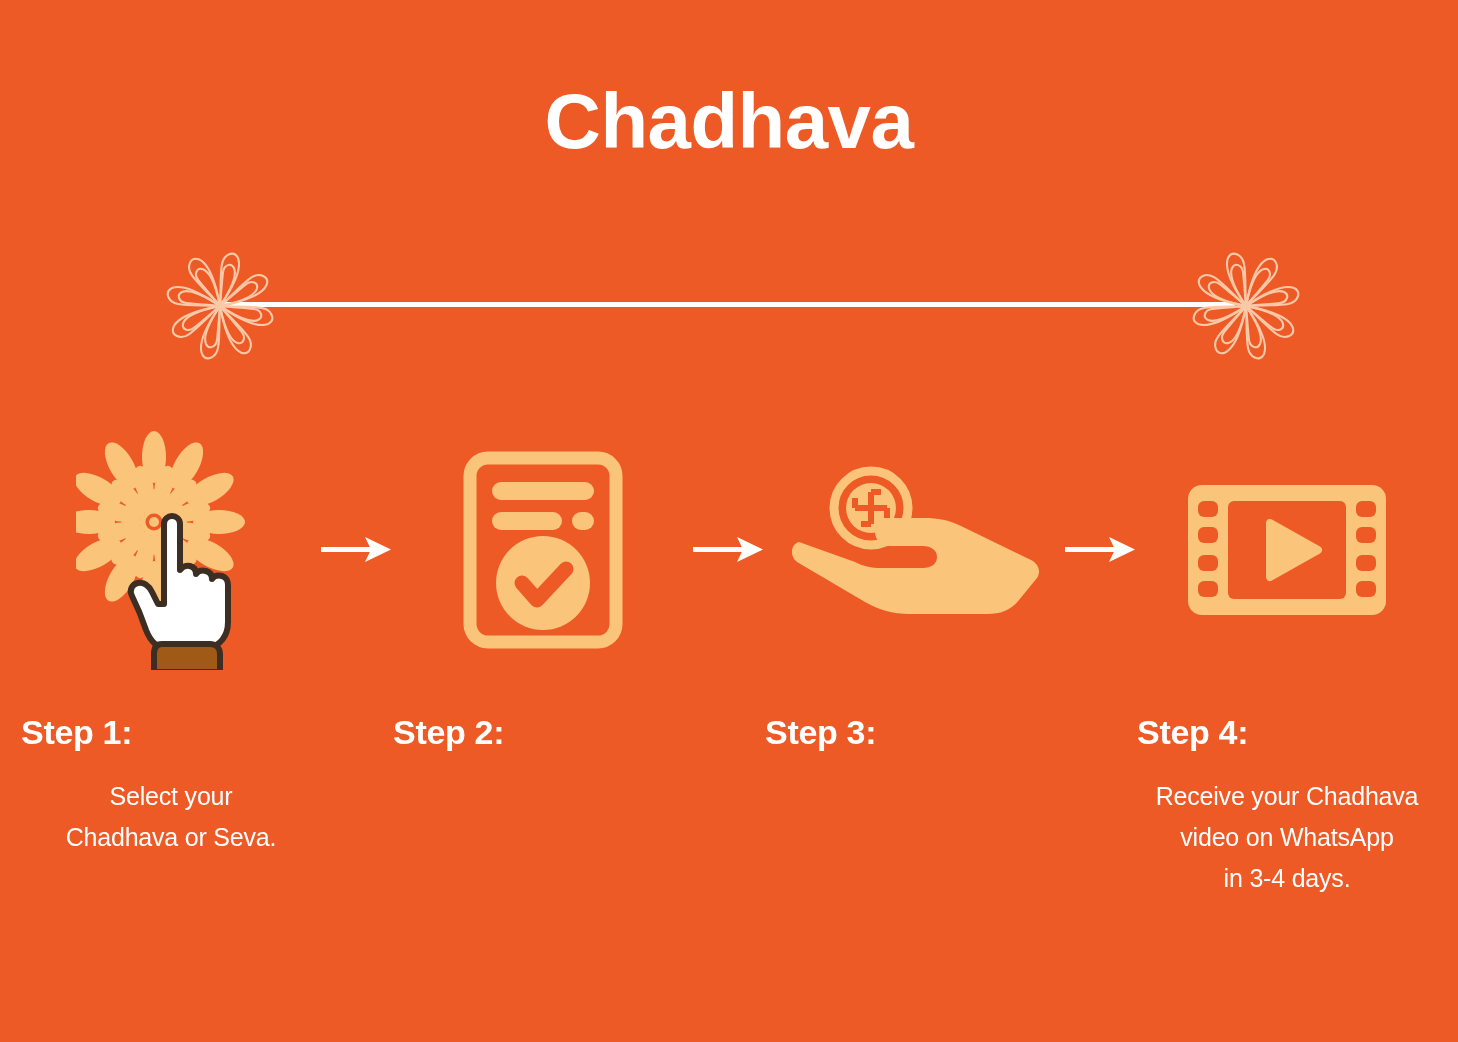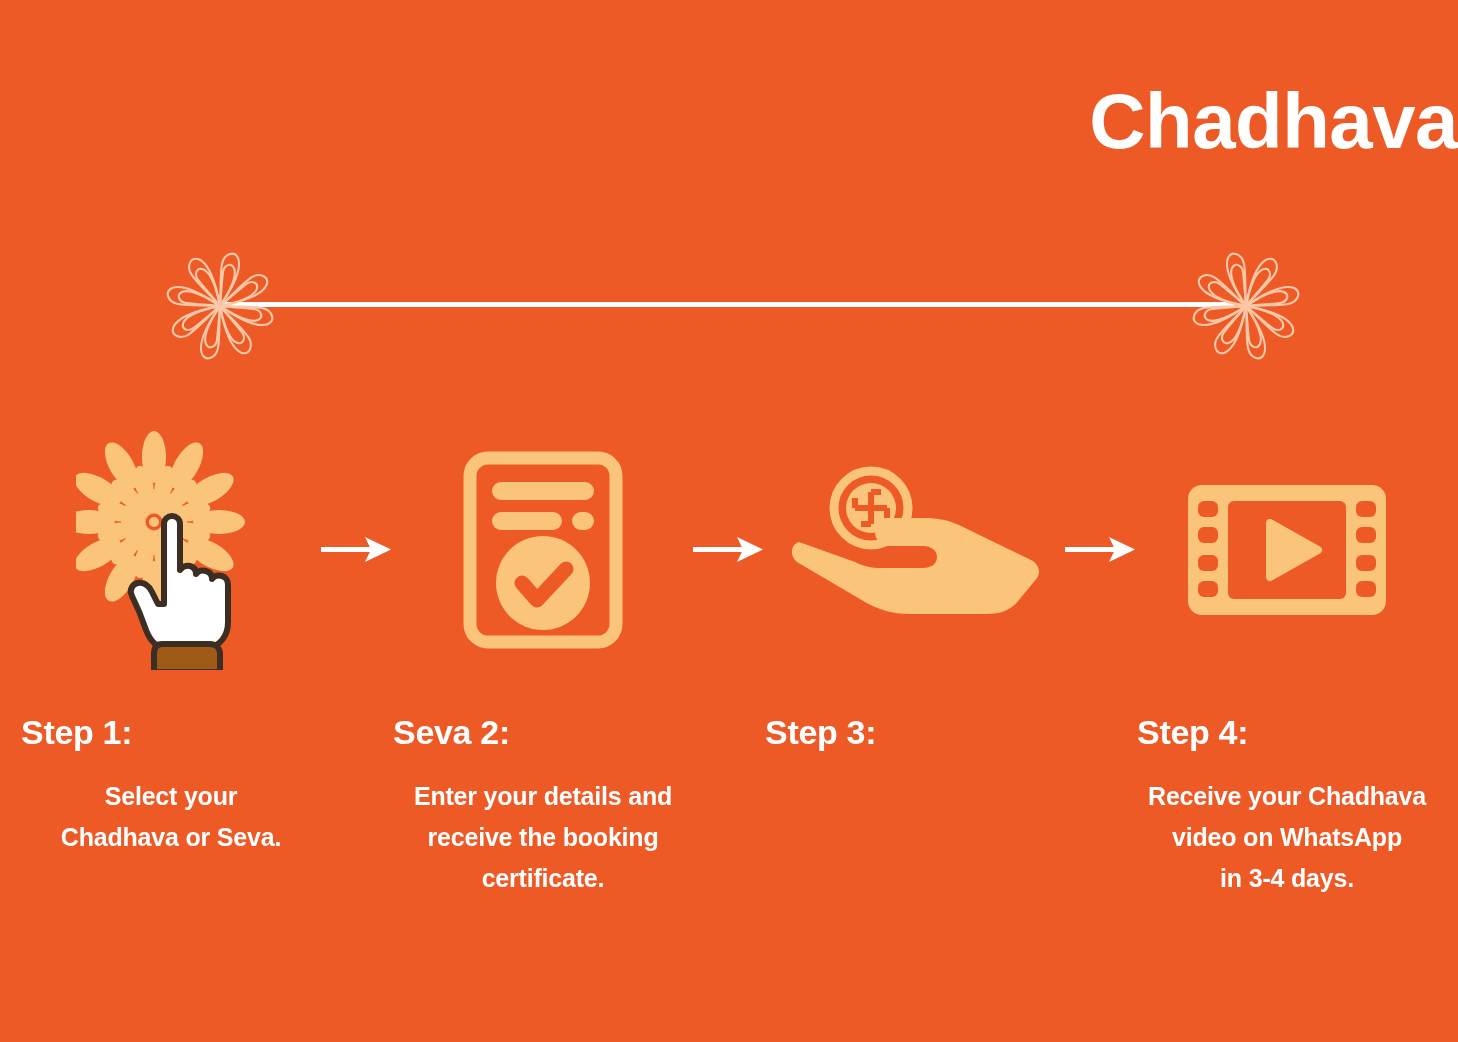--- a/index.html
+++ b/index.html
@@ -24,21 +24,20 @@
     width: 1458px;
     text-align: center;
   }
   .title-line {
     color: #FFFFFF;
     font-size: 78px;
     line-height: 94px;
     font-weight: 700;
     letter-spacing: -0.5px;
     white-space: nowrap;
-    text-align: right;
   }
 
   
   .divider {
     position: absolute;
     top: 252px;
     left: 120px;
     width: 1218px;
     height: 108px;
   }
@@ -96,21 +95,21 @@
     font-size: 34px;
     font-weight: 700;
     line-height: 40px;
     margin-top: 42px;
     letter-spacing: -0.3px;
     white-space: nowrap;
   }
   .step-desc {
     color: #FFFFFF;
     font-size: 25px;
-    font-weight: 700;
+    font-weight: 400;
     line-height: 41px;
     margin-top: 24px;
     text-align: center;
     width: 300px;
     letter-spacing: -0.2px;
   }
 </style>
 </head>
 <body>
 
@@ -355,22 +354,21 @@
       <svg width="170" height="200" viewBox="0 0 170 200">
         <rect x="12" y="8" width="146" height="184" rx="18" ry="18" fill="none" stroke="#FBC47B" stroke-width="13"></rect>
         <rect x="33" y="29" width="104" height="35" fill="#FBC47B" opacity="0"></rect>
         <rect x="34" y="32" width="102" height="18" rx="9" fill="#FBC47B"></rect>
         <rect x="34" y="62" width="70" height="18" rx="9" fill="#FBC47B"></rect>
         <rect x="114" y="62" width="22" height="18" rx="9" fill="#FBC47B"></rect>
         <circle cx="85" cy="133" r="47" fill="#FBC47B"></circle>
         <path d="M64,133 L79,150 L108,119" fill="none" stroke="#EE5A26" stroke-width="15" stroke-linecap="round" stroke-linejoin="round"></path>
       </svg>
     </div>
-    <div class="step-heading">Seva 2:</div>
-    <div class="step-desc">Enter your details and<br>receive the booking<br>certificate.</div>
+    <div class="step-heading">Step 2:</div>
   </div>
 
   <div class="arrow-slot">
     <svg width="72" height="30" viewBox="0 0 72 30">
       <rect x="0" y="12" width="56" height="5" fill="#FFFFFF"></rect>
       <path d="M44,2 L70,14.5 L44,27 L50,14.5 Z" fill="#FFFFFF"></path>
     </svg>
   </div>
 
   <div class="step">

